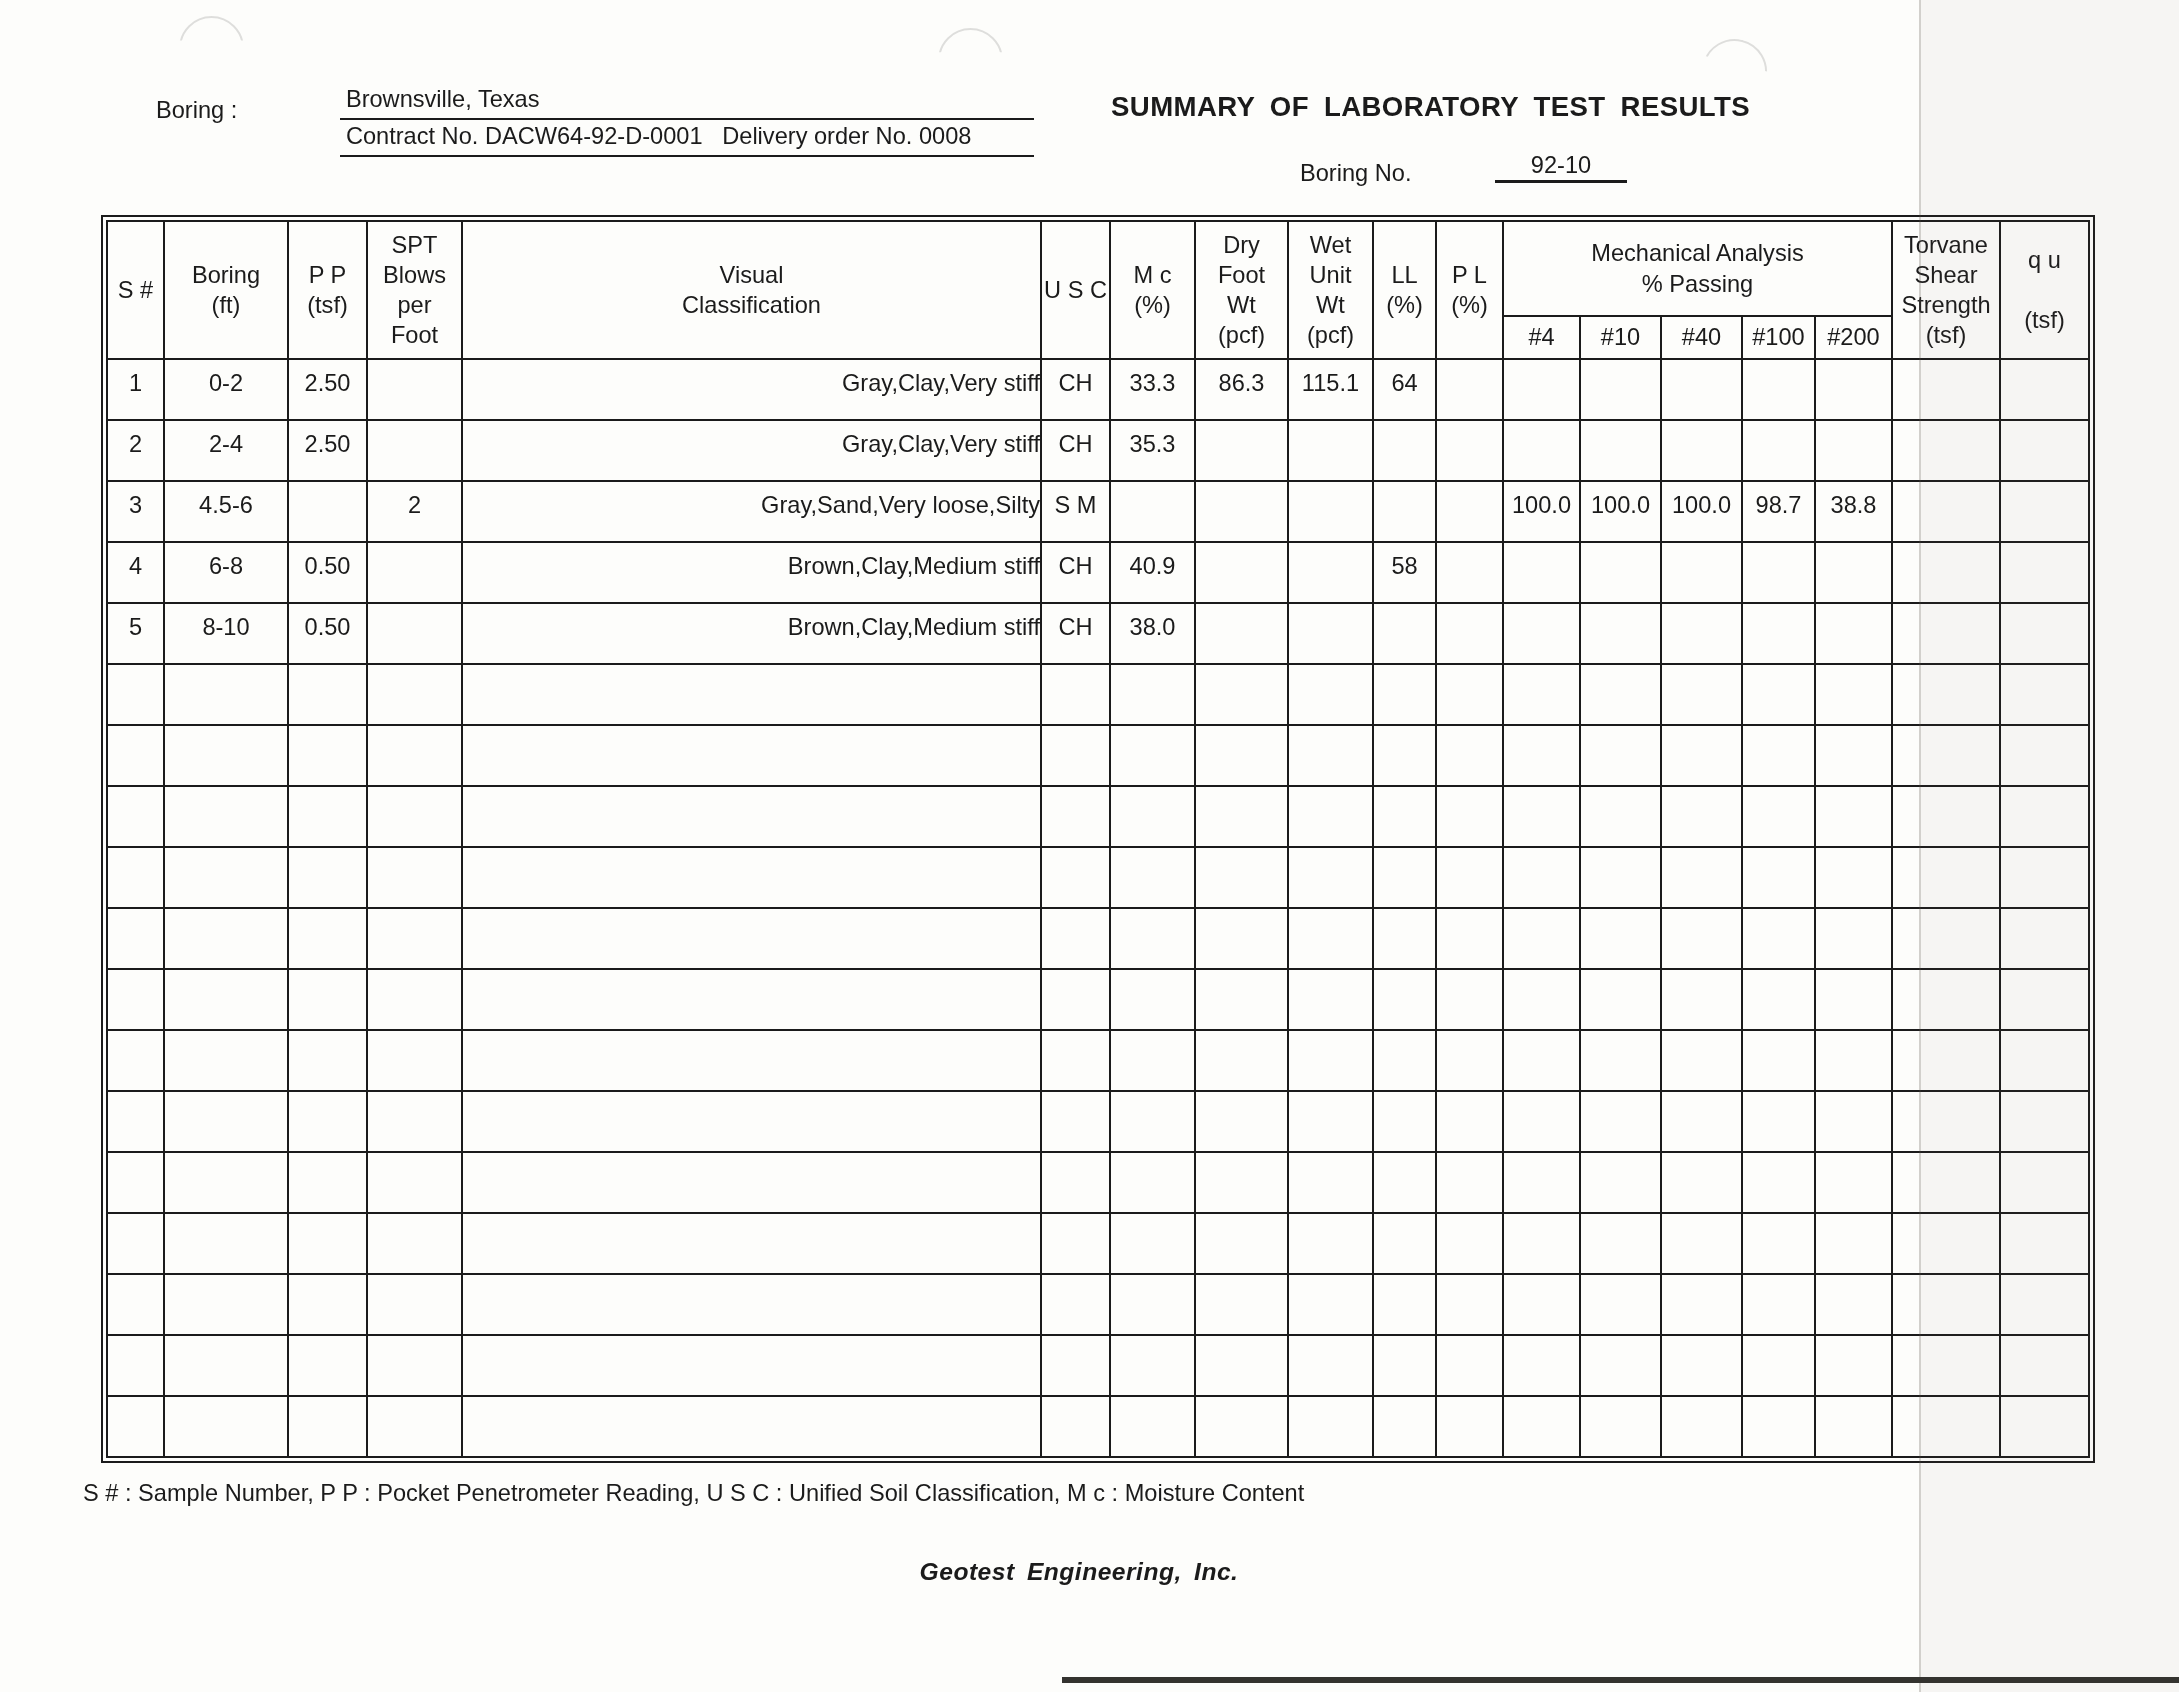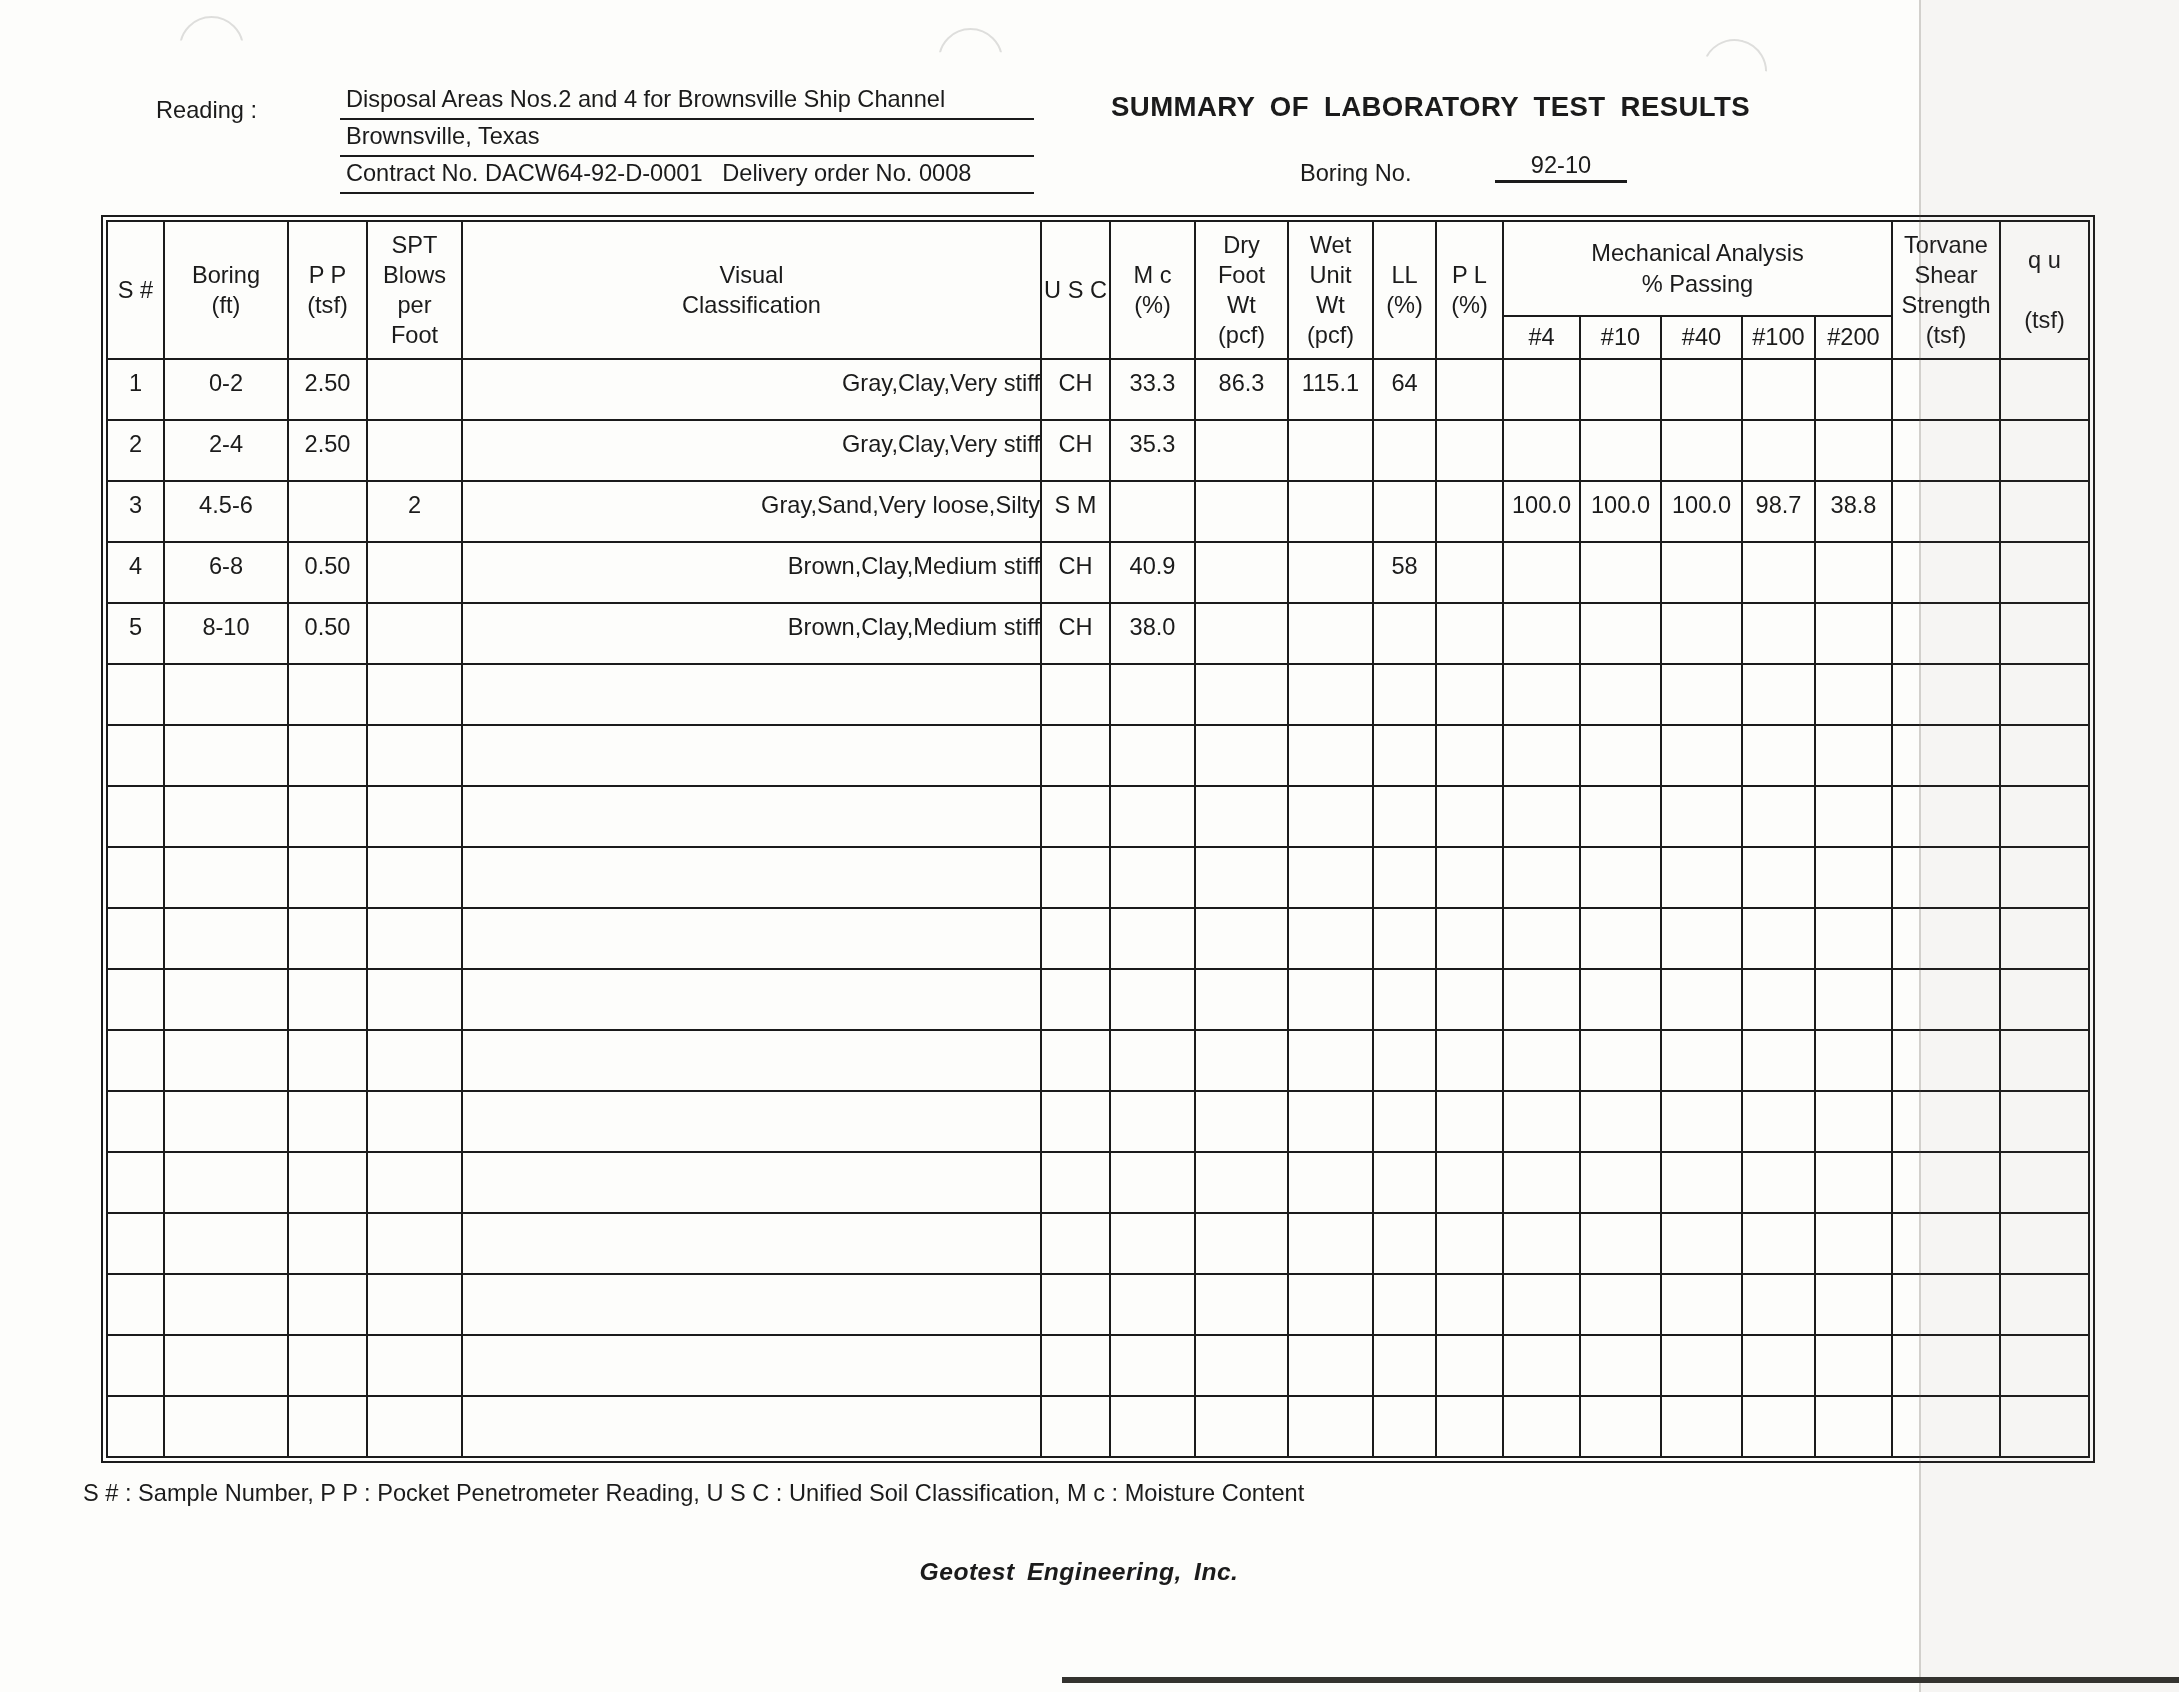--- a/index.html
+++ b/index.html
@@ -131,23 +131,22 @@
 </style>
 </head>
 <body>
 
 <div class="page">
 
   <div class="curl curl-1"></div>
   <div class="curl curl-2"></div>
   <div class="curl curl-3"></div>
 
-  <div class="project-label">Reading :</div>
+  <div class="project-label">Boring :</div>
   <div class="project-field">
-    <div class="project-line">Disposal Areas Nos.2 and 4 for Brownsville Ship Channel</div>
     <div class="project-line">Brownsville, Texas</div>
     <div class="project-line ws-pre">Contract No. DACW64-92-D-0001   Delivery order No. 0008</div>
   </div>
   <div class="doc-title">SUMMARY OF LABORATORY TEST RESULTS</div>
   <div class="boring-label">Boring No.</div>
   <div class="boring-value">92-10</div>
 
   <div class="table-wrap">
     <table class="results">
       <colgroup>

